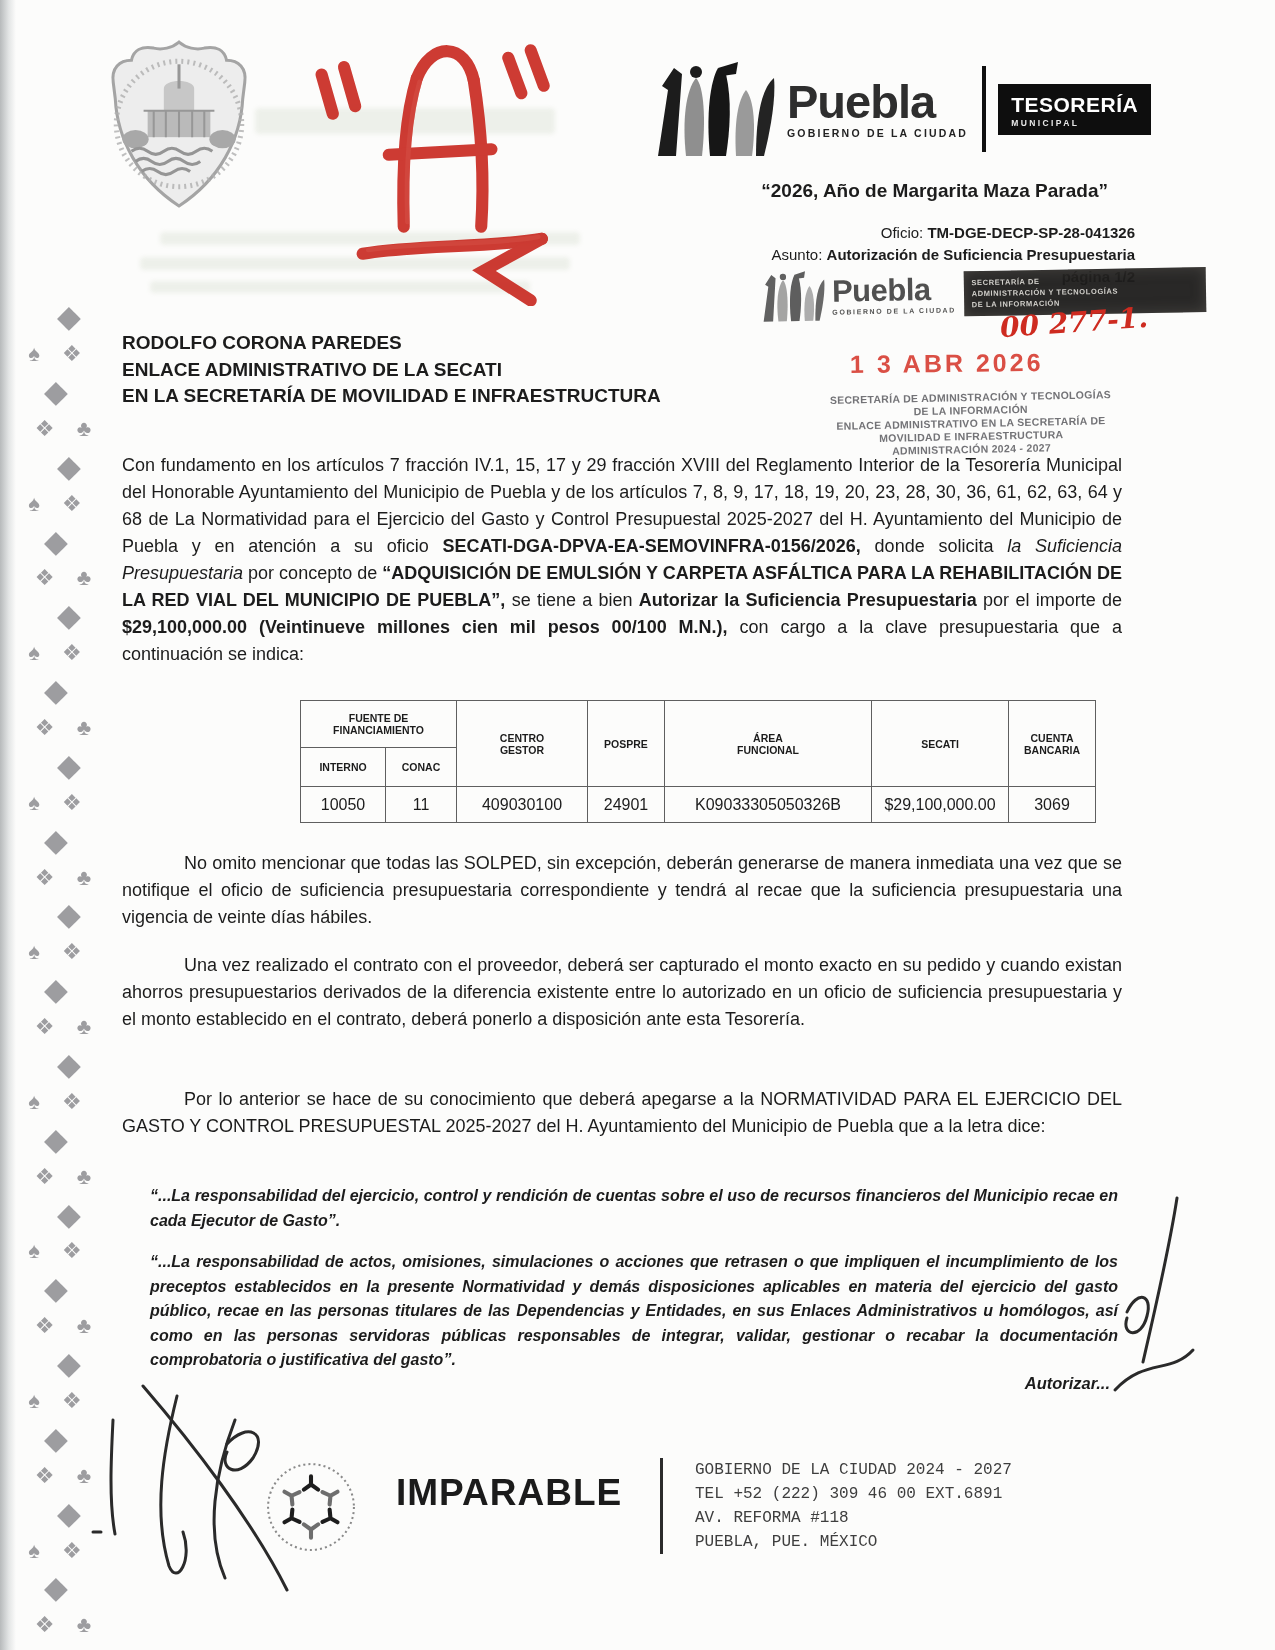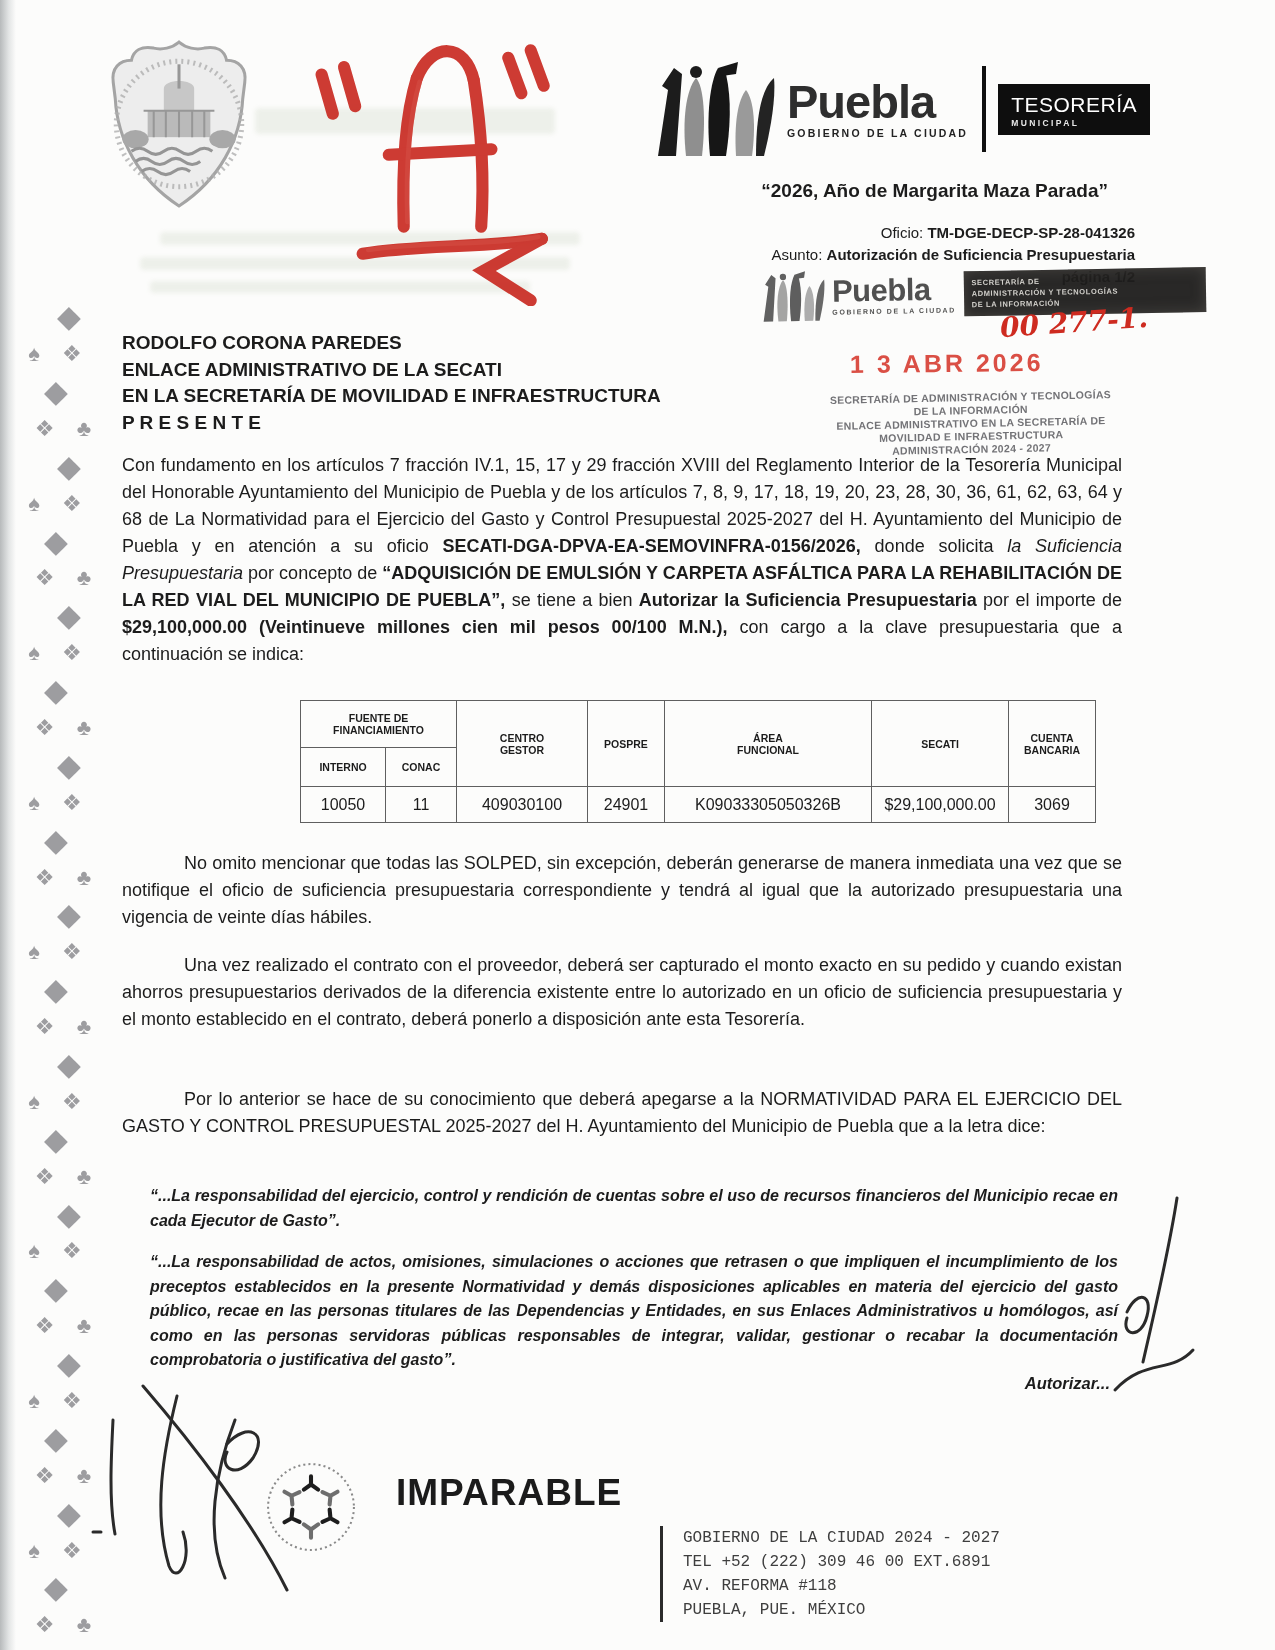--- a/index.html
+++ b/index.html
@@ -15,21 +15,21 @@
   .pat-u1{font-size:22px;letter-spacing:8px;transform:translateX(-3px);}
   .pat-u2{font-size:31px;transform:translateX(-6px);}
   .pat-u3{font-size:22px;letter-spacing:8px;transform:translateX(5px);}
   
   .brand{position:absolute;left:652px;top:60px;display:flex;align-items:center;}
   .brand-text{margin-left:10px;}
   .wordmark{font-size:47px;font-weight:800;letter-spacing:-1px;color:#2e2e2e;line-height:44px;}
   .tagline{font-size:10.5px;font-weight:700;letter-spacing:2.2px;color:#222;margin-top:3px;}
   .brand-divider{width:4px;height:86px;background:#101010;margin:0 12px 0 14px;}
   .dept-box{background:#0e0e0e;color:#fff;padding:9px 13px 7px;}
-  .dept-title{font-size:21px;font-weight:400;letter-spacing:.5px;}
+  .dept-title{font-size:21px;font-weight:700;letter-spacing:.5px;}
   .dept-sub{font-size:8.5px;font-weight:700;letter-spacing:2.4px;margin-top:1px;color:#e8e8e8;}
   
   .year-legend{position:absolute;right:167px;top:180px;font-size:19px;font-weight:700;}
   .meta{position:absolute;right:140px;top:222px;text-align:right;font-size:15px;line-height:22px;}
   .meta .b{font-weight:700;}
   
   .stamp-cluster{position:absolute;left:760px;top:266px;display:flex;align-items:center;
         transform:rotate(-1deg);opacity:.95;}
   .stamp-word{font-size:31px;font-weight:800;letter-spacing:-.5px;color:#474747;line-height:30px;}
   .stamp-tag{font-size:7px;font-weight:700;letter-spacing:1.6px;color:#4a4a4a;margin-top:2px;}
@@ -54,21 +54,21 @@
         line-height:24.5px;text-align:justify;}
   .continua{position:absolute;right:165px;top:1374px;font-size:16.5px;font-style:italic;font-weight:600;}
   
   .budget{position:absolute;left:300px;top:700px;border-collapse:collapse;}
   .budget th,.budget td{border:1px solid #5f5f5f;text-align:center;vertical-align:middle;}
   .budget th{font-size:10.5px;font-weight:700;padding:10px 4px;white-space:pre-line;line-height:12px;}
   .budget td{font-size:16px;height:35px;padding:0 6px;}
   
   .bleed{position:absolute;background:#e2e7dd;opacity:.55;filter:blur(2px);border-radius:4px;}
   
-  .footer-info{position:absolute;left:660px;top:1526px;border-left:3px solid #2b2b2b;padding-left:20px;
+  .footer-info{position:absolute;left:660px;top:1458px;border-left:3px solid #2b2b2b;padding-left:32px;
         font-family:"Liberation Mono",monospace;font-size:16px;line-height:24px;color:#3e3e3e;}
   .capital{position:absolute;left:378px;top:1476px;color:#1b1b1b;}
   .capital-top{display:flex;align-items:flex-end;gap:6px;}
   .capital-line1{font-size:19px;font-weight:800;letter-spacing:7px;}
   .capital-line2{font-size:37px;font-weight:800;letter-spacing:1px;line-height:34px;margin-left:18px;}
   svg{display:block;}
 </style>
 </head>
 <body>
 
@@ -210,21 +210,20 @@
     <div>DE LA INFORMACIÓN</div>
     <div>ENLACE ADMINISTRATIVO EN LA SECRETARÍA DE</div>
     <div>MOVILIDAD E INFRAESTRUCTURA</div>
     <div>ADMINISTRACIÓN 2024 - 2027</div>
   </div>
 
   <div class="recipient">
     <div>RODOLFO CORONA PAREDES</div>
     <div>ENLACE ADMINISTRATIVO DE LA SECATI</div>
     <div>EN LA SECRETARÍA DE MOVILIDAD E INFRAESTRUCTURA</div>
-    <div>P R E S E N T E</div>
   </div>
 
   <div class="para" style="top:452px;"><span>Con fundamento en los artículos 7 fracción IV.1, 15, 17 y 29 fracción XVIII del Reglamento Interior de la Tesorería Municipal del Honorable Ayuntamiento del Municipio de Puebla y de los artículos 7, 8, 9, 17, 18, 19, 20, 23, 28, 30, 36, 61, 62, 63, 64 y 68 de La Normatividad para el Ejercicio del Gasto y Control Presupuestal 2025-2027 del H. Ayuntamiento del Municipio de Puebla y en atención a su oficio </span><span class="b">SECATI-DGA-DPVA-EA-SEMOVINFRA-0156/2026,</span><span> donde solicita </span><span class="i">la Suficiencia Presupuestaria</span><span> por concepto de </span><span class="b">“ADQUISICIÓN DE EMULSIÓN Y CARPETA ASFÁLTICA PARA LA REHABILITACIÓN DE LA RED VIAL DEL MUNICIPIO DE PUEBLA”,</span><span> se tiene a bien </span><span class="b">Autorizar la Suficiencia Presupuestaria</span><span> por el importe de </span><span class="b">$29,100,000.00 (Veintinueve millones cien mil pesos 00/100 M.N.),</span><span> con cargo a la clave presupuestaria que a continuación se indica:</span></div>
 
   <table class="budget">
     <tbody>
         <tr>
       <th colspan="2" style="width:139px;height:26px;">FUENTE DE
 FINANCIAMIENTO</th>
       <th rowspan="2" style="width:122px;">CENTRO
@@ -245,21 +244,21 @@
       <td>11</td>
       <td>409030100</td>
       <td>24901</td>
       <td>K09033305050326B</td>
       <td>$29,100,000.00</td>
       <td>3069</td>
     </tr>
   </tbody>
     </table>
 
-  <div class="para indent" style="top:850px;">No omito mencionar que todas las SOLPED, sin excepción, deberán generarse de manera inmediata una vez que se notifique el oficio de suficiencia presupuestaria correspondiente y tendrá al igual que la autorizado presupuestaria una vigencia de veinte días hábiles.</div>
+  <div class="para indent" style="top:850px;">No omito mencionar que todas las SOLPED, sin excepción, deberán generarse de manera inmediata una vez que se notifique el oficio de suficiencia presupuestaria correspondiente y tendrá al recae que la suficiencia presupuestaria una vigencia de veinte días hábiles.</div>
   <div class="para indent" style="top:952px;">Una vez realizado el contrato con el proveedor, deberá ser capturado el monto exacto en su pedido y cuando existan ahorros presupuestarios derivados de la diferencia existente entre lo autorizado en un oficio de suficiencia presupuestaria y el monto establecido en el contrato, deberá ponerlo a disposición ante esta Tesorería.</div>
   <div class="para indent" style="top:1086px;">Por lo anterior se hace de su conocimiento que deberá apegarse a la NORMATIVIDAD PARA EL EJERCICIO DEL GASTO Y CONTROL PRESUPUESTAL 2025-2027 del H. Ayuntamiento del Municipio de Puebla que a la letra dice:</div>
 
   <div class="quote" style="top:1184px;">“...La responsabilidad del ejercicio, control y rendición de cuentas sobre el uso de recursos financieros del Municipio recae en cada Ejecutor de Gasto”.</div>
   <div class="quote" style="top:1250px;">“...La responsabilidad de actos, omisiones, simulaciones o acciones que retrasen o que impliquen el incumplimiento de los preceptos establecidos en la presente Normatividad y demás disposiciones aplicables en materia del ejercicio del gasto público, recae en las personas titulares de las Dependencias y Entidades, en sus Enlaces Administrativos u homólogos, así como en las personas servidoras públicas responsables de integrar, validar, gestionar o recabar la documentación comprobatoria o justificativa del gasto”.</div>
 
   <div class="continua">Autorizar...</div>
 
   <svg style="position:absolute;left:1105px;top:1190px;" width="95" height="225" viewBox="0 0 95 225">
     <g fill="none" stroke="#2a2a2a" stroke-width="3" stroke-linecap="round">

